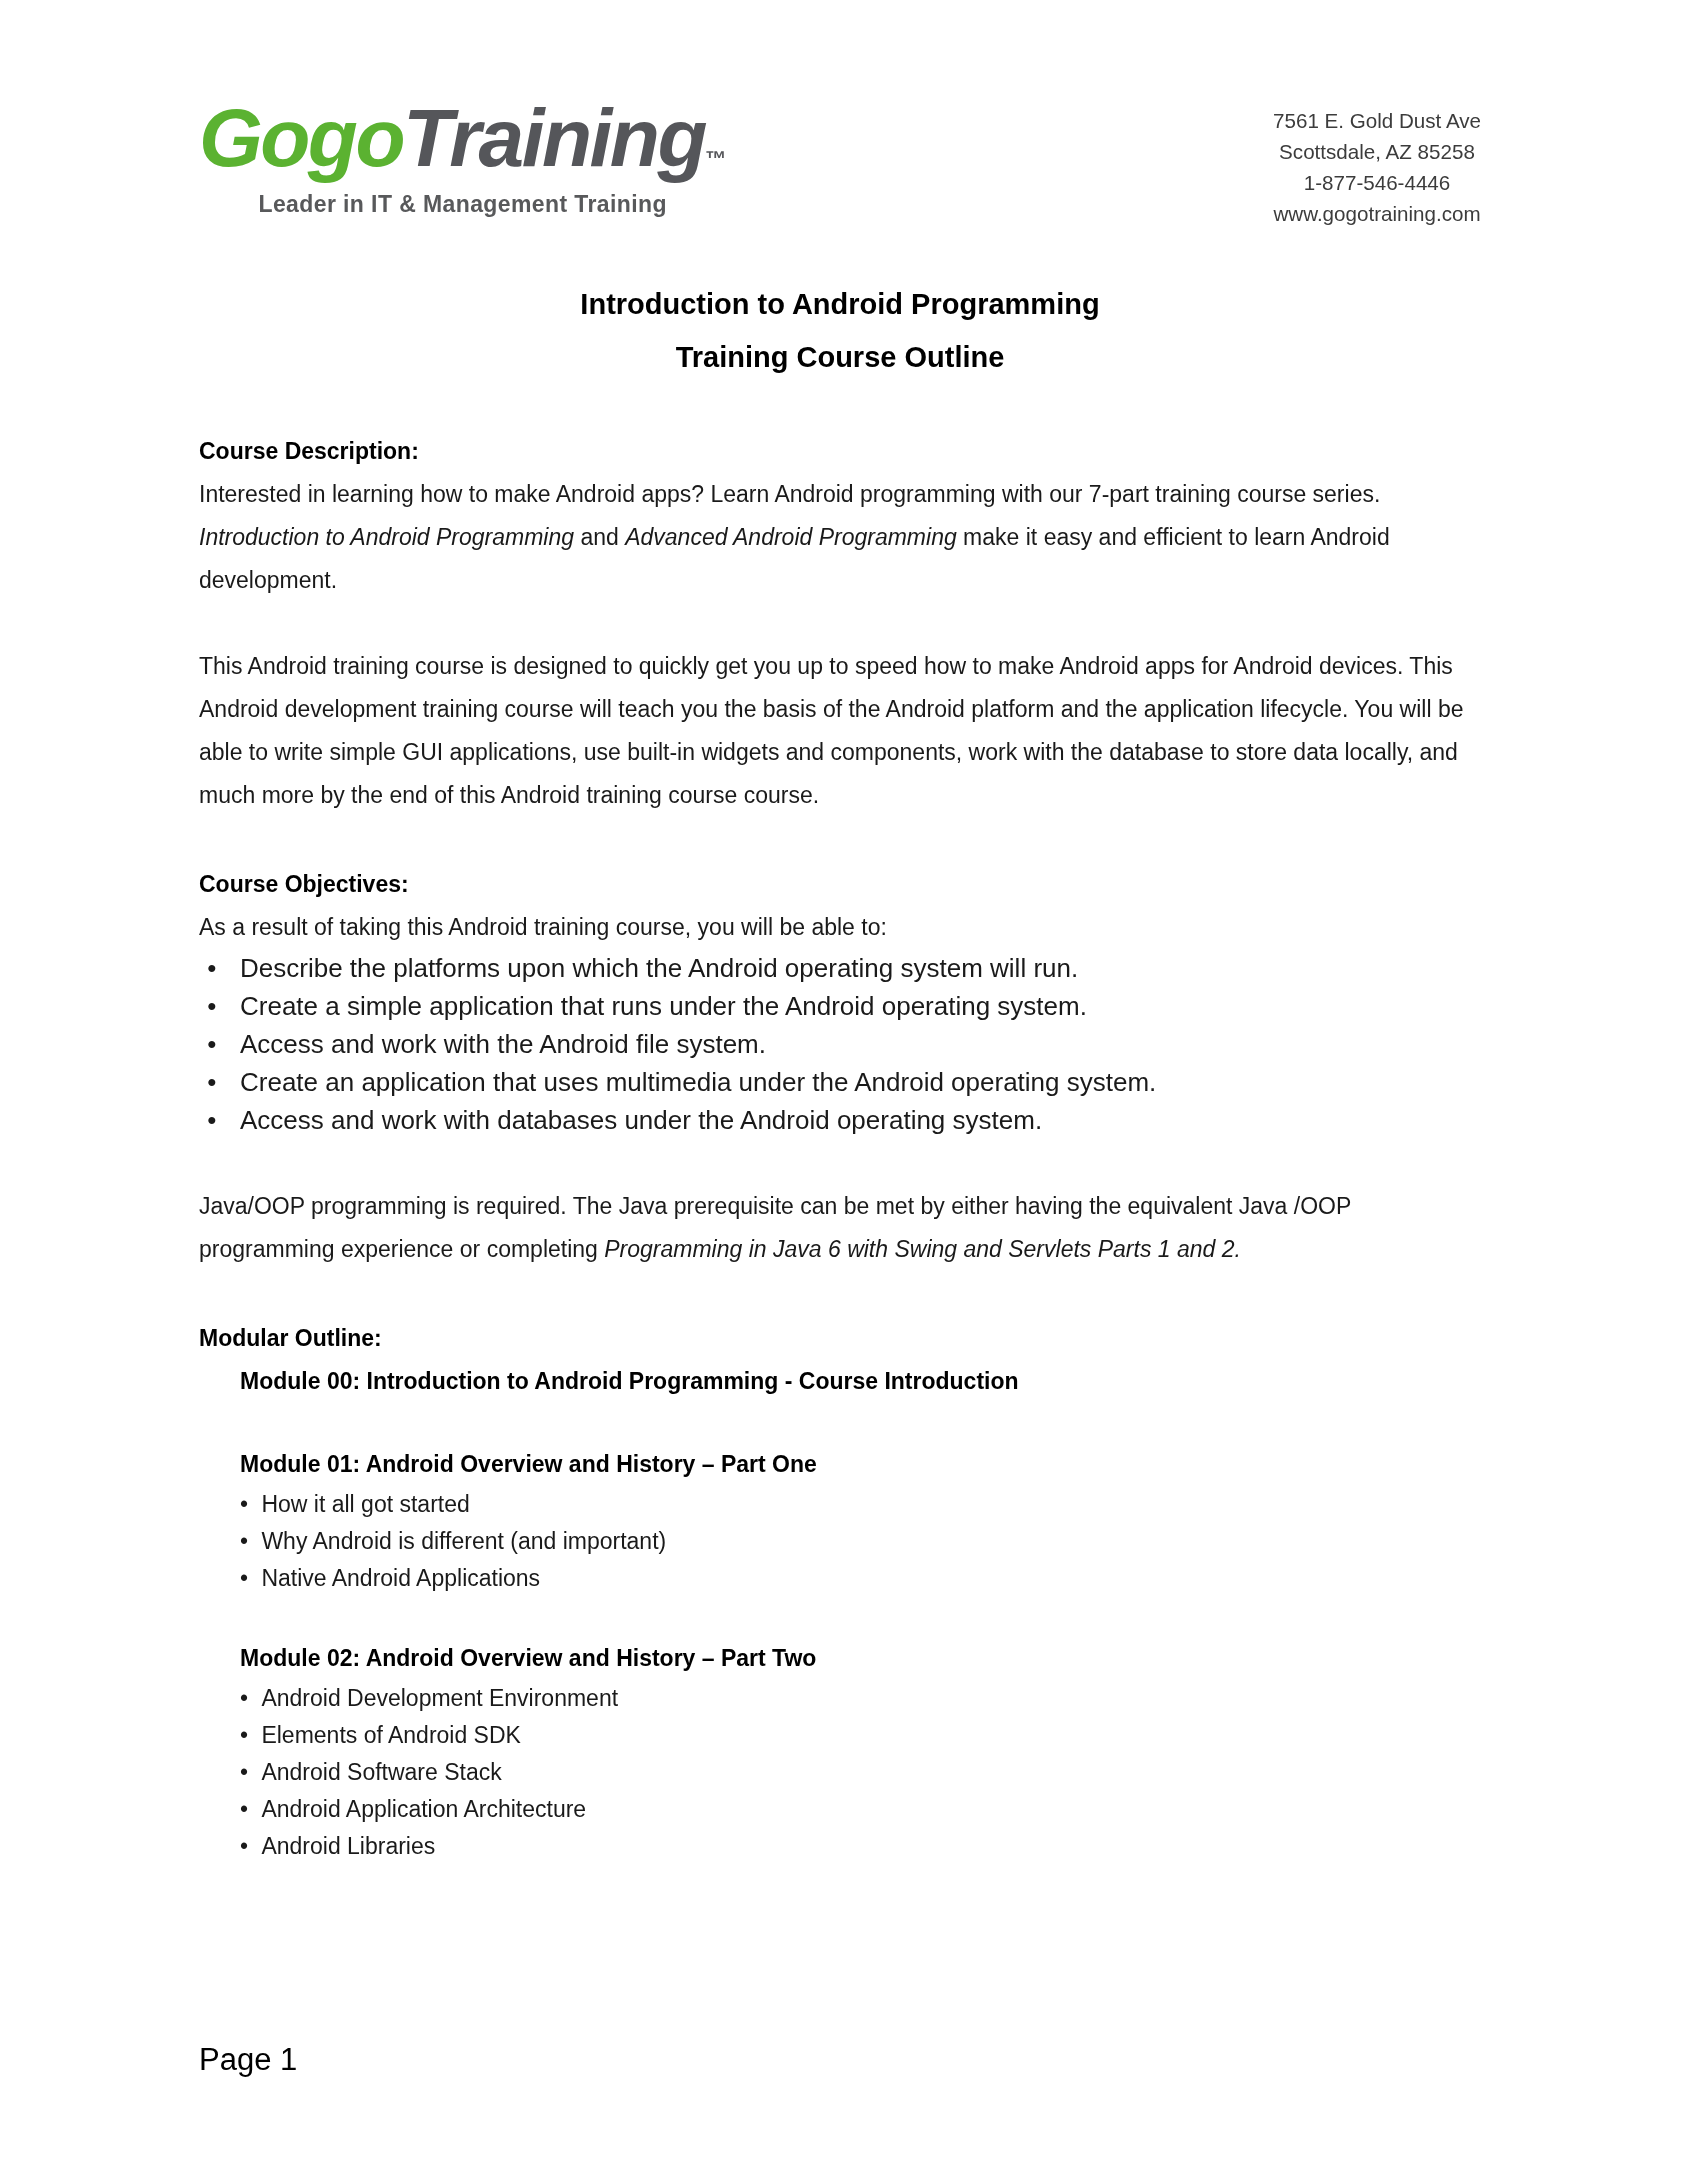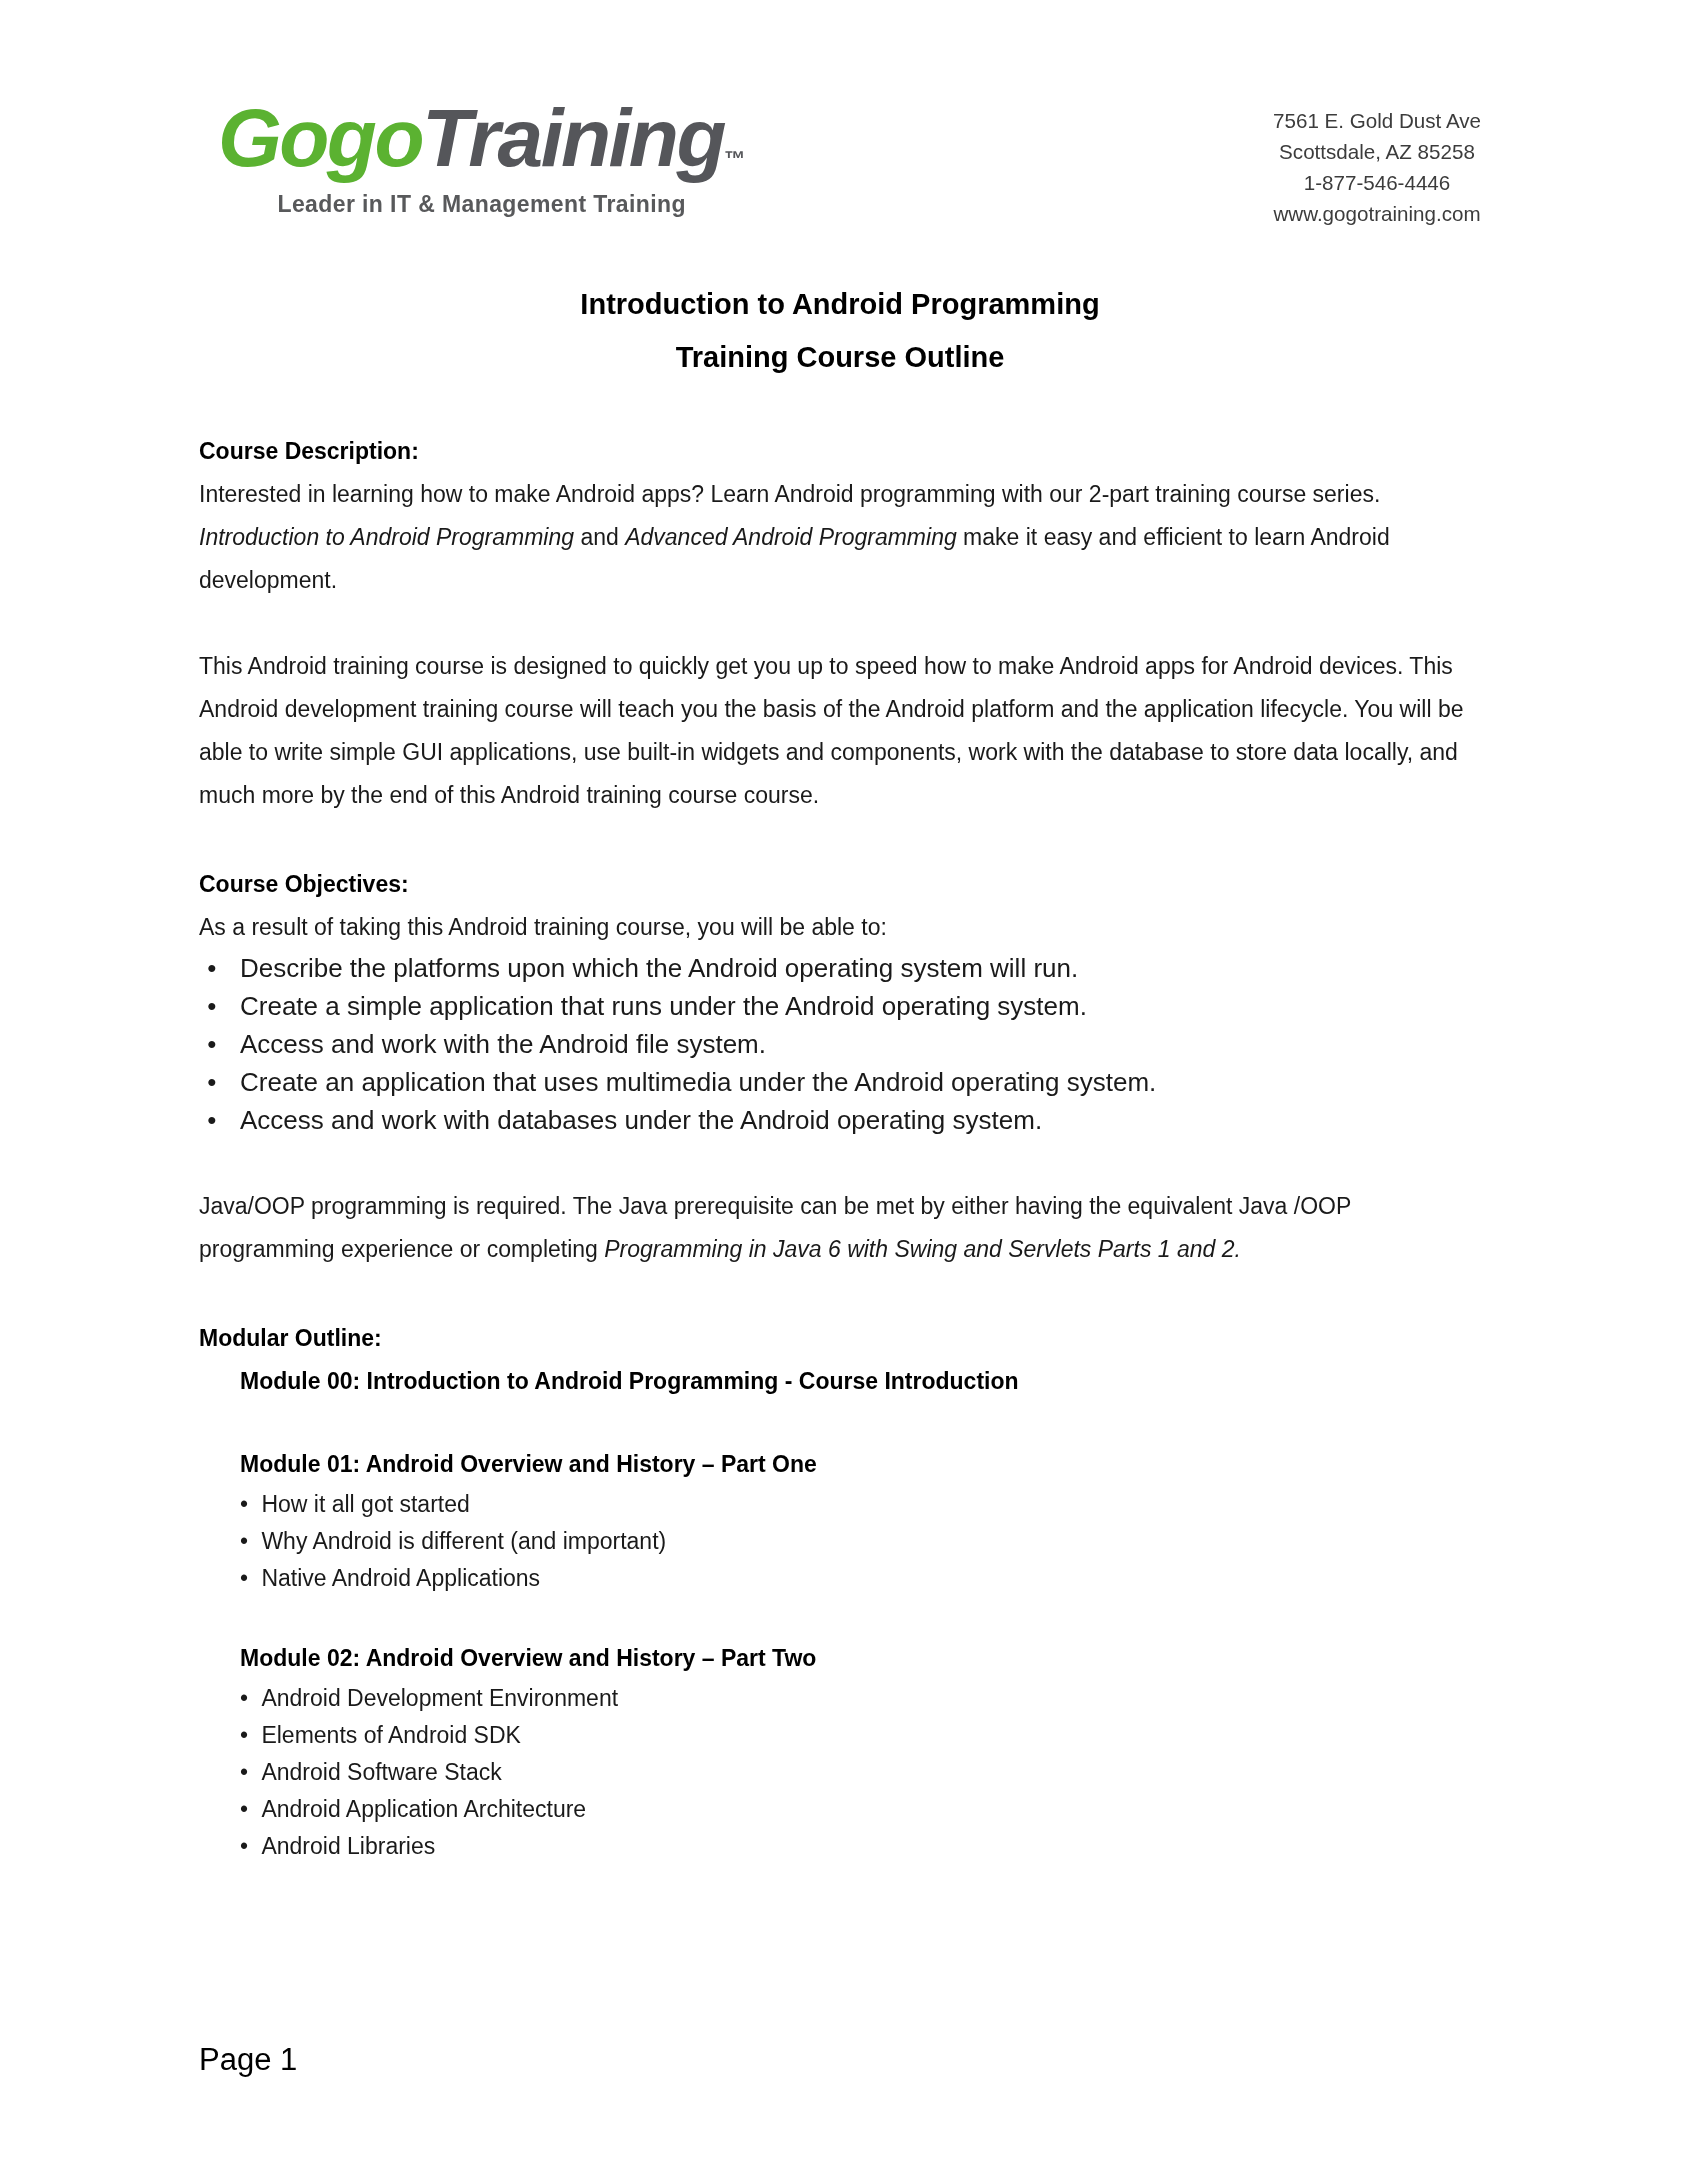--- a/index.html
+++ b/index.html
@@ -15,21 +15,20 @@
     background: #ffffff;
     padding: 97px 206px 0 199px;
     overflow: hidden;
   }
 
   
   .doc-header {
     display: flex;
     justify-content: space-between;
     align-items: flex-start;
-    margin-left: 19px;
   }
   .logo-block { display: inline-block; }
   .logo-line {
     font-style: italic;
     font-weight: 800;
     font-size: 82px;
     letter-spacing: -2.5px;
     line-height: 1;
     white-space: nowrap;
   }
@@ -151,21 +150,21 @@
     </div>
   </header>
 
   <div class="title-block">
     <div class="doc-title">Introduction to Android Programming</div>
     <div class="doc-title">Training Course Outline</div>
   </div>
 
   <section>
     <div class="section-heading">Course Description:</div>
-    <p class="para"><span>Interested in learning how to make Android apps? Learn Android programming with our 2-part training course series.  </span><em>Introduction to Android Programming</em><span> and </span><em>Advanced Android Programming</em><span> make it easy and efficient to learn Android development.</span></p>
+    <p class="para"><span>Interested in learning how to make Android apps? Learn Android programming with our 7-part training course series.  </span><em>Introduction to Android Programming</em><span> and </span><em>Advanced Android Programming</em><span> make it easy and efficient to learn Android development.</span></p>
     <p class="para">This Android training course is designed to quickly get you up to speed how to make Android apps for Android devices.  This Android development training course will teach you the basis of the Android platform and the application lifecycle.  You will be able to write simple GUI applications, use built-in widgets and components, work with the database to store data locally, and much more by the end of this Android training course course.</p>
   </section>
 
   <section>
     <div class="section-heading">Course Objectives:</div>
     <div class="intro-line">As a result of taking this Android training course, you will be able to:</div>
     <ul class="objective-list">
       <li>Describe the platforms upon which the Android operating system will run.</li>
       <li>Create a simple application that runs under the Android operating system.</li>
       <li>Access and work with the Android file system.</li>

